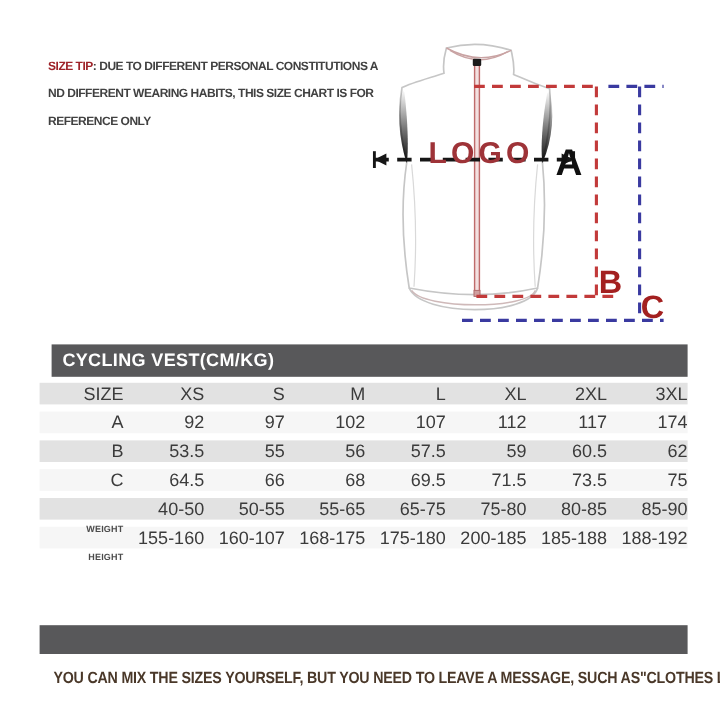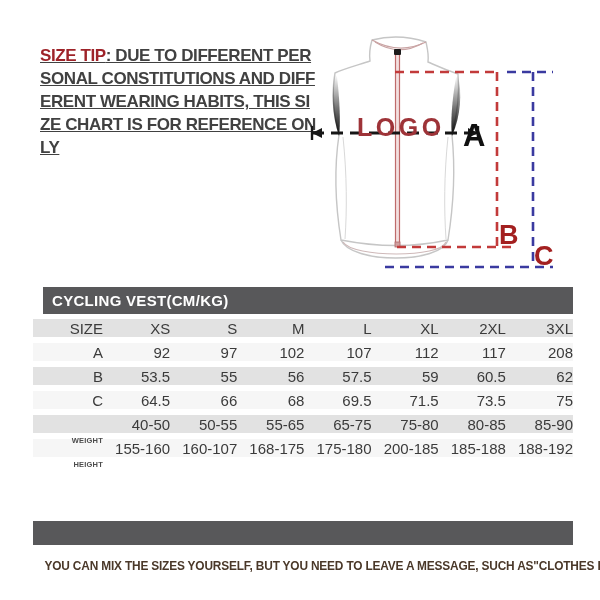--- a/index.html
+++ b/index.html
@@ -3,22 +3,22 @@
 <meta charset="utf-8">
 <style>
   html,body{margin:0;padding:0;background:#ffffff;}
   #stage{
     position:relative;width:600px;height:600px;background:#fff;overflow:hidden;
     font-family:"Liberation Sans","DejaVu Sans",sans-serif;color:#3d3d3d;
   }
   
   .size-tip{
     position:absolute;left:40px;top:44px;width:276px;
-    font-size:17px;line-height:23px;font-weight:700;letter-spacing:-0.4px;
-    color:#414141;word-break:break-all;text-decoration:underline;
+    font-size:10px;line-height:23px;font-weight:700;letter-spacing:-0.4px;
+    color:#414141;word-break:break-all;
   }
   .size-tip .tip-label{color:var(--tip-red,#9e2329);}
   
   .diagram{position:absolute;left:295px;top:25px;width:290px;height:255px;}
   .vest-line{fill:#ffffff;stroke:#c6c6c6;stroke-width:1.4;}
   .collar-line{fill:none;stroke:#c9a3a3;stroke-width:1.2;}
   .seam{fill:none;stroke:#d9d9d9;stroke-width:1;}
   .hem{fill:none;stroke:#cfb9b9;stroke-width:1.2;}
   .zip-line{stroke:#bf6b6b;stroke-width:1.2;}
   .dash-black{stroke:#161616;stroke-width:3;stroke-dasharray:12 7;fill:none;}
@@ -128,21 +128,21 @@
       </div>
     <div>
         <div class="trow row-light">
           <div class="cell first">A</div>
           <div class="cell">92</div>
           <div class="cell">97</div>
           <div class="cell">102</div>
           <div class="cell">107</div>
           <div class="cell">112</div>
           <div class="cell">117</div>
-          <div class="cell">208</div>
+          <div class="cell">174</div>
         </div>
         <div class="trow row-gray">
           <div class="cell first">B</div>
           <div class="cell">53.5</div>
           <div class="cell">55</div>
           <div class="cell">56</div>
           <div class="cell">57.5</div>
           <div class="cell">59</div>
           <div class="cell">60.5</div>
           <div class="cell">62</div>

